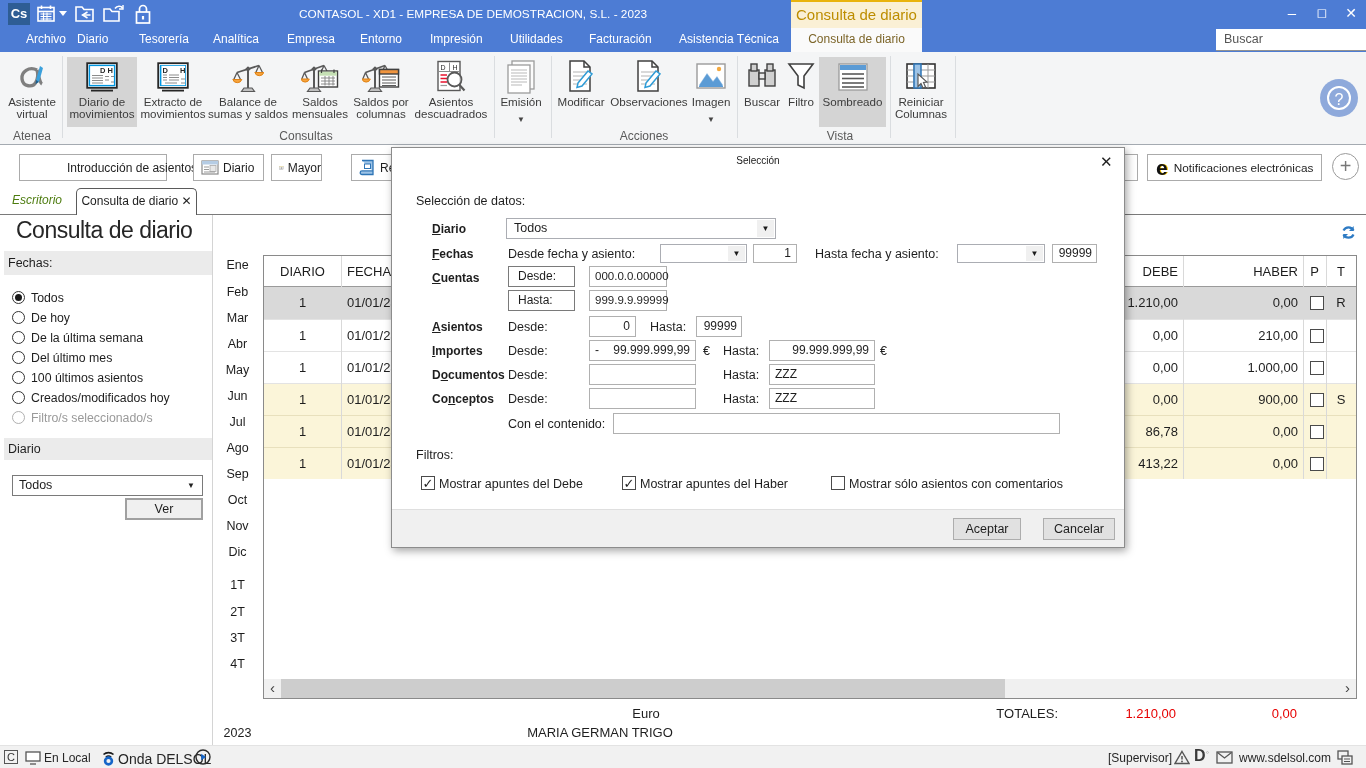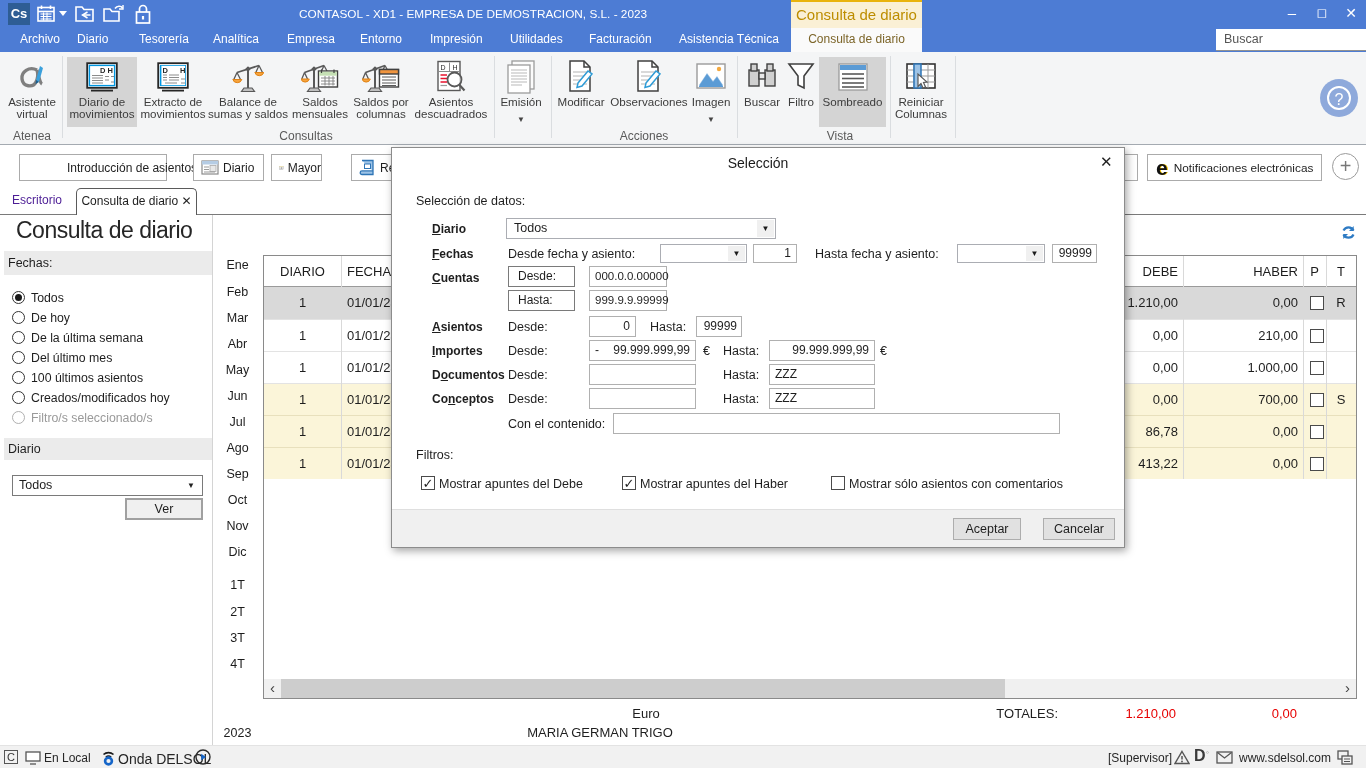--- a/index.html
+++ b/index.html
@@ -22,21 +22,21 @@
 .rsep { position:absolute; top:4px; width:1px; height:82px; background:#dadde0; }
 .rbtn { position:absolute; top:5px; text-align:center; color:#3c3c3c; font-size:11.6px; line-height:11.5px; white-space:nowrap; }
 .rbtn .ric { height:39px; display:flex; align-items:center; justify-content:center; }
 .rlabel { position:absolute; top:77px; text-align:center; color:#5a5a5a; font-size:12px; }
 .rsel { background:#d4d4d4; }
 
 
 .tbtn { position:absolute; top:154px; height:27px; border:1px solid #ababab; background:#fff; display:flex; align-items:center; font-size:12px; color:#1e1e1e; white-space:nowrap; }
 
 #tabline { left:0; top:214px; width:1366px; height:1px; background:#7a7a7a; }
-#tab-escritorio { left:12px; top:193px; font-size:12px; color:#4c1d95; }
+#tab-escritorio { left:12px; top:193px; font-size:12px; color:#4d7c0f;font-style:italic; }
 #tab-active { left:76px; top:188px; width:121px; height:27px; background:#fff; border:1px solid #5a5a5a; border-bottom:none; border-radius:5px 5px 0 0; font-size:12px; text-align:center; line-height:25px; z-index:3; }
 
 
 .panelbar { position:absolute; left:4px; width:208px; background:#ebebeb; font-size:12.5px; padding-left:4px; }
 .radio { position:absolute; left:12px; width:13px; height:13px; border:1px solid #333; border-radius:50%; background:#fff; }
 .radio.on::after { content:""; position:absolute; left:2px; top:2px; width:7px; height:7px; border-radius:50%; background:#1a1a1a; }
 .radlab { position:absolute; left:31px; font-size:12.3px; white-space:nowrap; }
 
 
 #tframe { left:263px; top:255px; width:1094px; height:444px; border:1px solid #8a8a8a; background:#fff; }
@@ -107,21 +107,21 @@
     </svg>
 </div>
 <div class="abs" id="wincontrols" style="left:0;top:0;width:1366px;height:28px;">
     <span style="left:1284px;width:16px;font-size:15px;">–</span>
     <span style="left:1314px;width:16px;font-size:13px;">◻</span>
     <span style="left:1343px;width:16px;font-size:14px;">✕</span>
   </div>
 <div class="abs" id="ctxtab">Consulta de diario</div>
 
 <div class="abs" id="menubar">
-  <span class="menuitem" style="left:20px">Archivo</span>
+  <span class="menuitem" style="left:26px">Archivo</span>
   <span class="menuitem" style="left:77px">Diario</span>
   <span class="menuitem" style="left:139px">Tesorería</span>
   <span class="menuitem" style="left:213px">Analítica</span>
   <span class="menuitem" style="left:287px">Empresa</span>
   <span class="menuitem" style="left:360px">Entorno</span>
   <span class="menuitem" style="left:430px">Impresión</span>
   <span class="menuitem" style="left:510px">Utilidades</span>
   <span class="menuitem" style="left:589px">Facturación</span>
   <span class="menuitem" style="left:679px">Asistencia Técnica</span>
 </div>
@@ -541,21 +541,21 @@
     <div class="cell" style="left:0;width:77px;text-align:center;">1</div>
     <div class="cell" style="left:83px;">01/01/23</div>
     <div class="cell" style="left:814px;width:100px;text-align:right;">0,00</div>
     <div class="cell" style="left:934px;width:100px;text-align:right;">1.000,00</div>
     <div class="pbox" style="left:1046px;"></div>
   </div>
   <div class="trow" style="top:127px;background:#fbf5d9;border-top:1px solid #e3e3e3;">
     <div class="cell" style="left:0;width:77px;text-align:center;">1</div>
     <div class="cell" style="left:83px;">01/01/23</div>
     <div class="cell" style="left:814px;width:100px;text-align:right;">0,00</div>
-    <div class="cell" style="left:934px;width:100px;text-align:right;">700,00</div>
+    <div class="cell" style="left:934px;width:100px;text-align:right;">900,00</div>
     <div class="pbox" style="left:1046px;"></div>
     <div class="cell" style="left:1062px;width:30px;text-align:center;">S</div>
   </div>
   <div class="trow" style="top:159px;background:#fbf5d9;border-top:1px solid #e8e0bd;">
     <div class="cell" style="left:0;width:77px;text-align:center;">1</div>
     <div class="cell" style="left:83px;">01/01/23</div>
     <div class="cell" style="left:814px;width:100px;text-align:right;">86,78</div>
     <div class="cell" style="left:934px;width:100px;text-align:right;">0,00</div>
     <div class="pbox" style="left:1046px;"></div>
   </div>
@@ -616,21 +616,21 @@
   <span class="abs" style="left:1239px;top:5px;">www.sdelsol.com</span>
   <svg class="abs" style="left:1336px;top:3px" width="18" height="17" viewBox="0 0 18 17">
       <rect x="2" y="2" width="10" height="8" fill="none" stroke="#555" stroke-width="1.3"></rect>
       <rect x="6" y="7" width="10" height="8" fill="#f1f1f1" stroke="#555" stroke-width="1.3"></rect>
       <line x1="8" y1="10" x2="14" y2="10" stroke="#555" stroke-width="1"></line>
       <line x1="8" y1="12.5" x2="14" y2="12.5" stroke="#555" stroke-width="1"></line>
     </svg>
 </div>
 
 <div class="abs" id="dialog">
-  <div class="abs" style="left:0;top:7px;width:732px;text-align:center;font-size:14px;color:#1a1a1a;">Selección</div>
+  <div class="abs" style="left:0;top:7px;width:732px;text-align:center;font-size:10px;color:#1a1a1a;">Selección</div>
   <div class="abs" style="left:708px;top:5px;font-size:15px;color:#222;">✕</div>
   <div class="abs" style="left:24px;top:46px;font-size:12.5px;">Selección de datos:</div>
 
   <div class="blab" style="left:40px;top:74px;"><u>D</u>iario</div>
   <div class="combo" style="left:114px;top:70px;width:270px;height:21px;font-size:12.5px;line-height:19px;"><span style="padding-left:7px;">Todos</span><div class="arr">▼</div></div>
 
   <div class="blab" style="left:40px;top:99px;"><u>F</u>echas</div>
   <div class="lab" style="left:116px;top:99px;">Desde fecha y asiento:</div>
   <div class="combo" style="left:268px;top:96px;width:87px;height:19px;">
       <div class="arr" style="line-height:15px;">▼</div>

